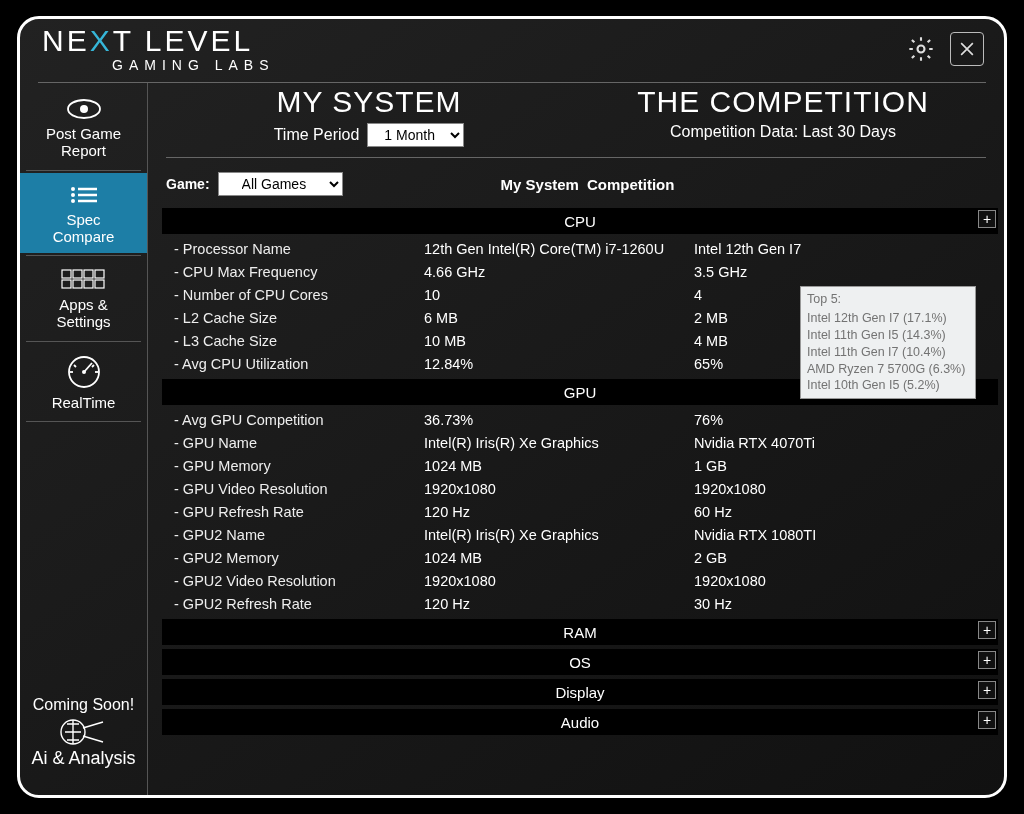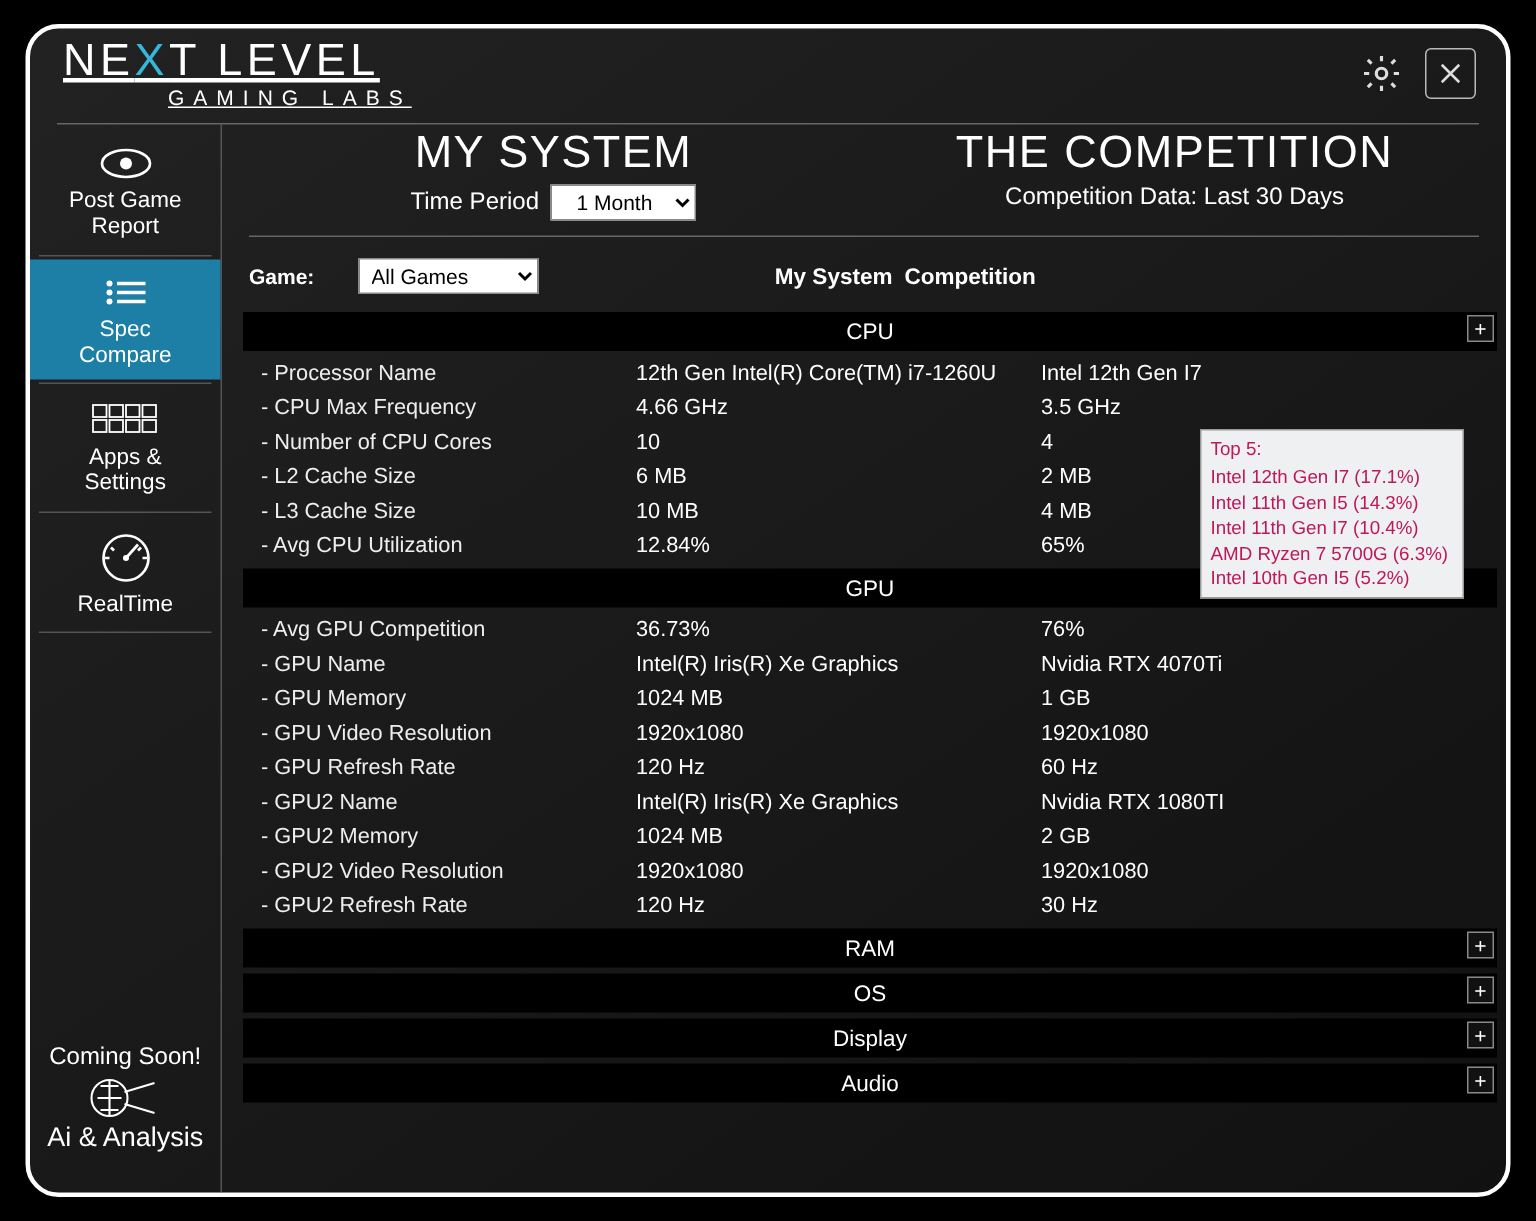--- a/index.html
+++ b/index.html
@@ -25,21 +25,21 @@
     position: relative;
     display: flex;
     flex-direction: column;
   }
   .topbar {
     height: 60px;
     display: flex;
     align-items: center;
     padding: 0 20px 0 22px;
   }
-  .logo { display: flex; flex-direction: column; line-height: 1; text-decoration: underline; }
+  .logo { display: flex; flex-direction: column; line-height: 1; }
   .logo-main { font-size: 30px; font-weight: 200; letter-spacing: 3px; }
   .logo-main .x { color: #36b6d8; font-weight: 400; }
   .logo-sub { font-size: 14px; letter-spacing: 6px; font-weight: 200; margin-left: 70px; margin-top: 2px;}
   .topbar-spacer { flex: 1; }
   .icon-btn {
     width: 34px; height: 34px; border: 1.5px solid #bbb; border-radius: 4px;
     display: flex; align-items: center; justify-content: center;
     margin-left: 12px; background: transparent; cursor: pointer;
   }
   .icon-btn svg { width: 20px; height: 20px; stroke: #ddd; fill: none; }
@@ -76,21 +76,21 @@
   .header-row { display: flex; padding: 0 14px; }
   .header-col { flex: 1; text-align: center; }
   .header-title { font-size: 30px; font-weight: 300; letter-spacing: 1px; }
   .header-sub { font-size: 16px; font-weight: 300; margin-top: 4px; display:flex; justify-content:center; align-items:center; gap:8px;}
   .header-sub select { font-size: 14px; padding: 2px 12px; }
   .filter-row {
     display: flex; align-items: center; gap: 8px;
     padding: 14px 18px 8px 18px;
   }
   .filter-row .lbl { font-weight: 600; font-size: 14px; }
-  .filter-row select { font-size: 14px; padding: 2px 4px; min-width: 120px; margin-left: 21px;}
+  .filter-row select { font-size: 14px; padding: 2px 19px; min-width: 120px;}
   .col-head { font-weight: 600; font-size: 15px; }
   .col-mine { margin-left: 150px; }
   .col-comp { }
 
   .scroll-area {
     flex: 1; margin: 0 6px 8px 14px; overflow-y: scroll;
     scrollbar-width: auto; scrollbar-color: #ccc #2a2a2a;
     min-height: 0;
     position: relative;
   }
@@ -122,21 +122,21 @@
     white-space: nowrap;
   }
   .row .name { color: #eee; }
   .row .name::before { content: "- "; }
 
   .tooltip {
     position: absolute;
     top: 82px; right: 22px;
     width: 176px;
     background: #eef0f1;
-    color: #be185d;
+    color: #737373;
     border: 1px solid #999;
     font-size: 12.5px;
     padding: 4px 6px;
     line-height: 1.35;
     z-index: 5;
   }
   .tooltip .tt-title { margin-bottom: 2px; }
 
   select { background:#fff; color:#000; border:1px solid #888; }
 </style>

